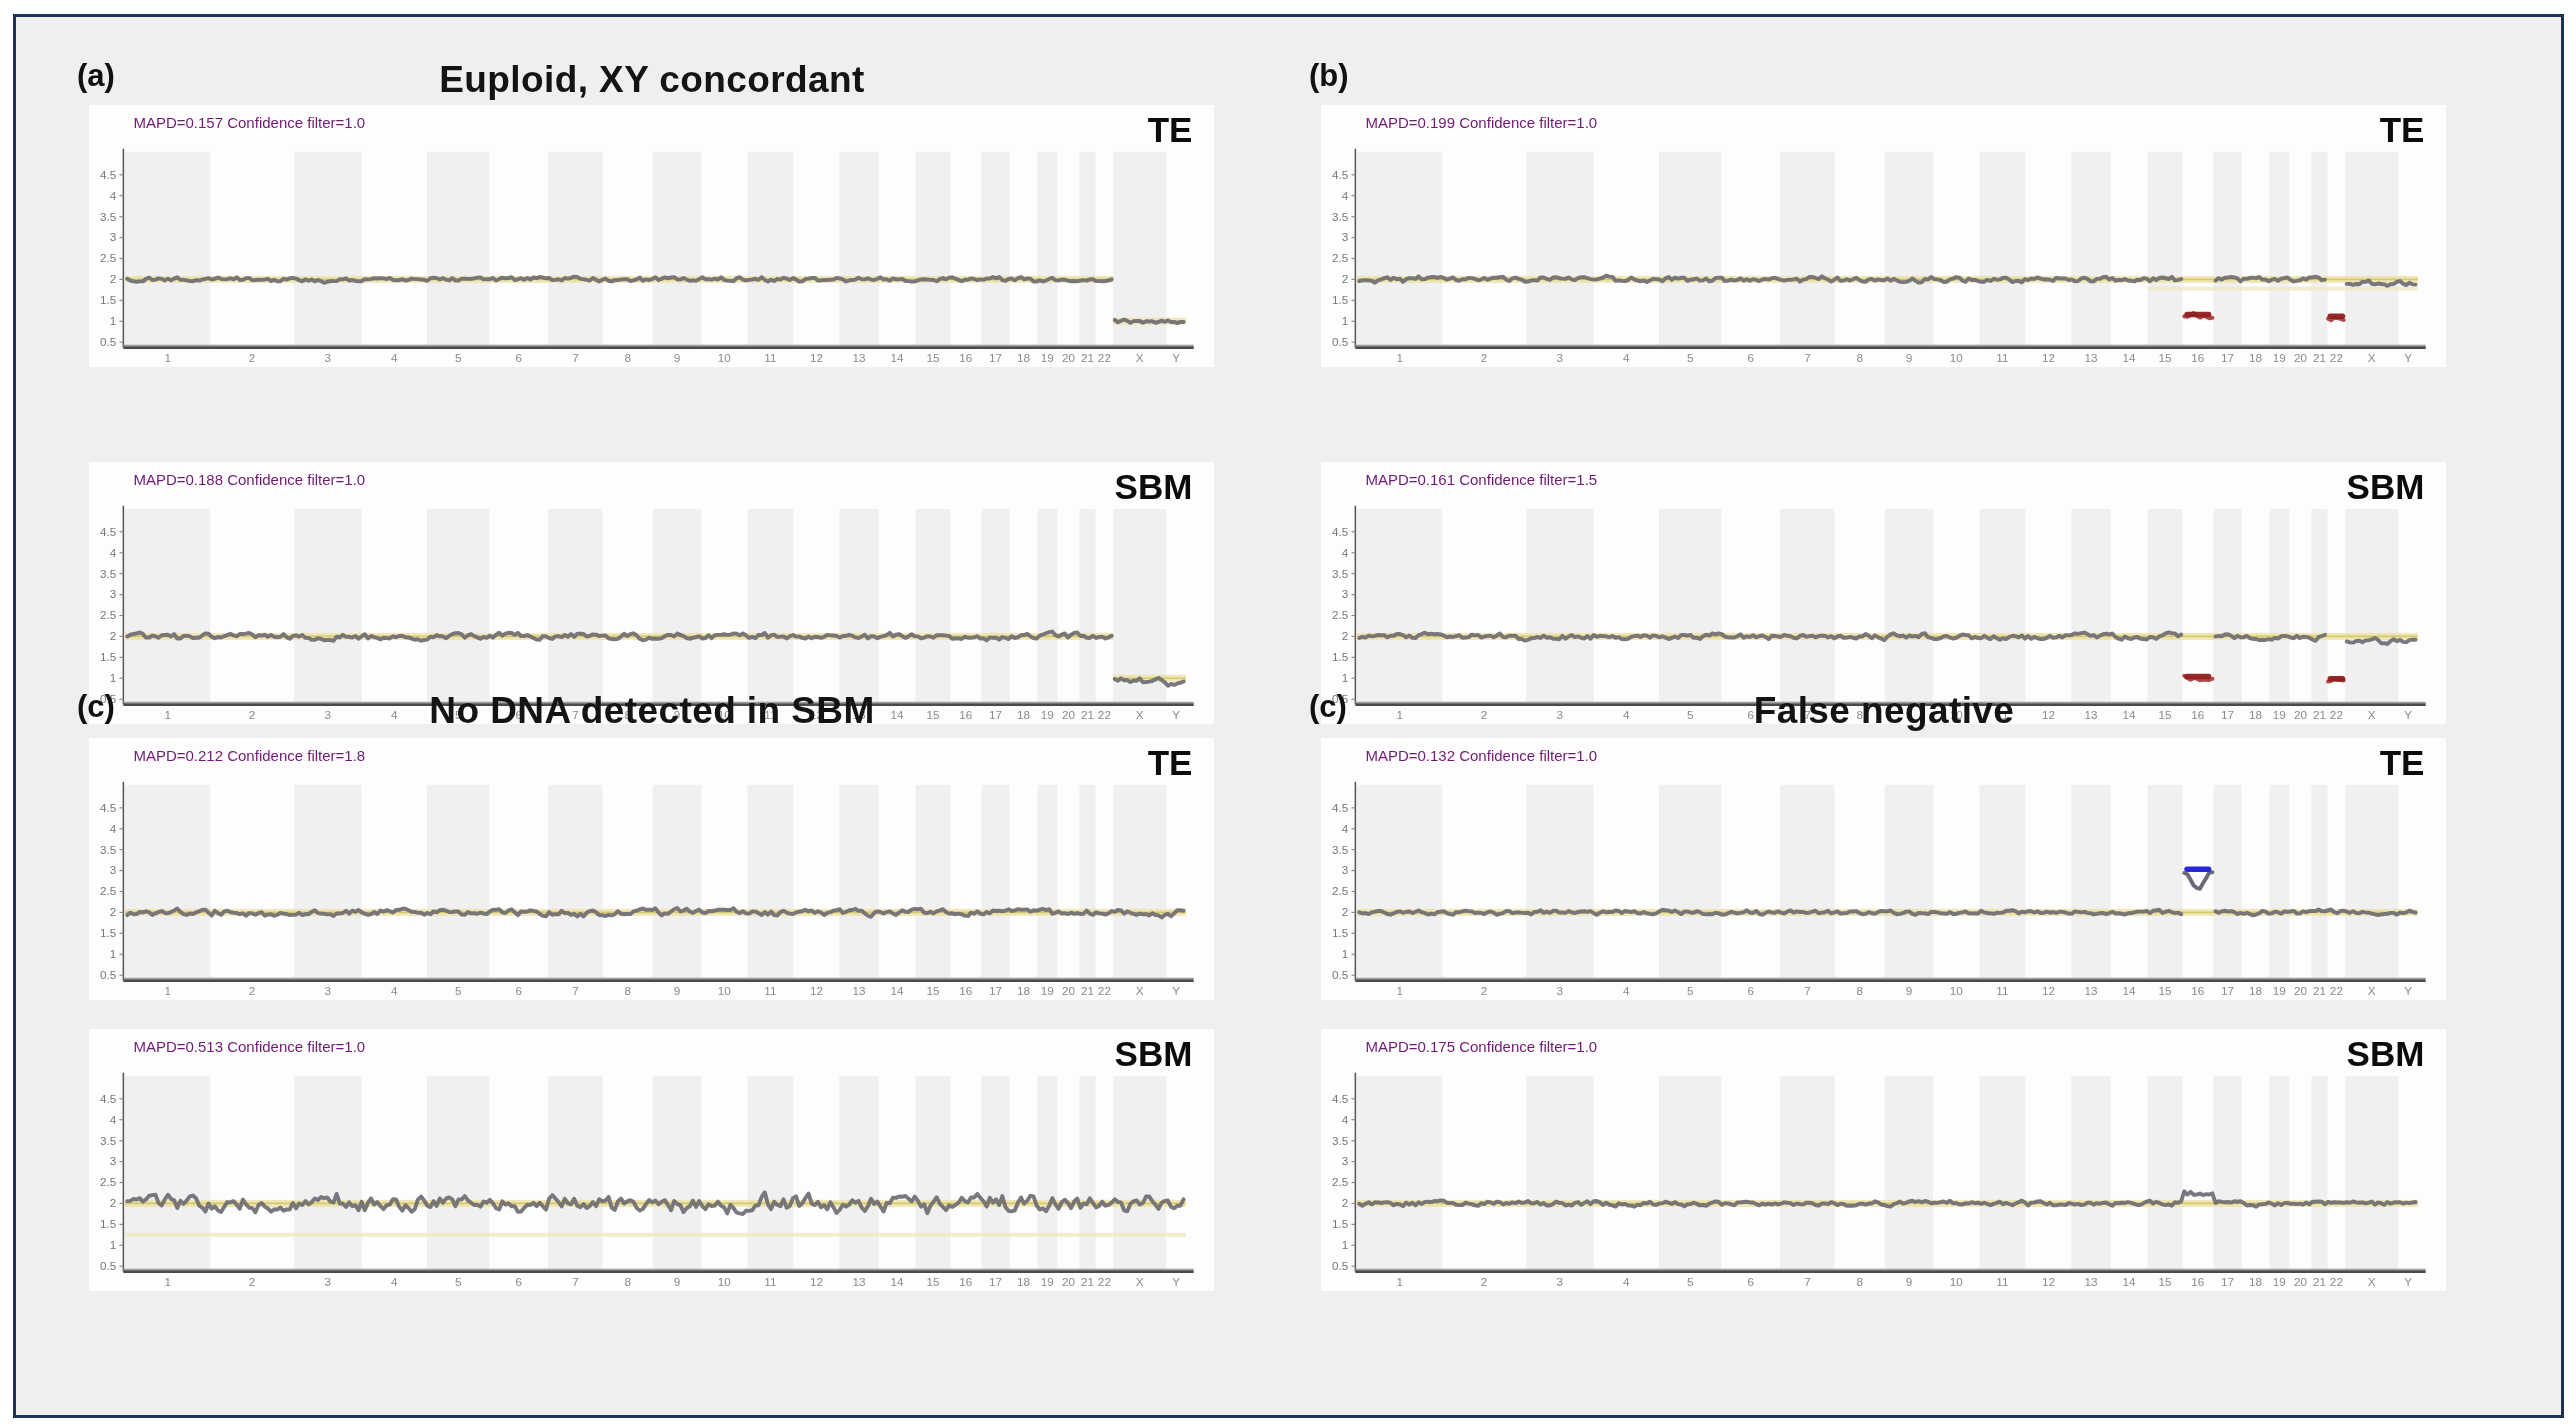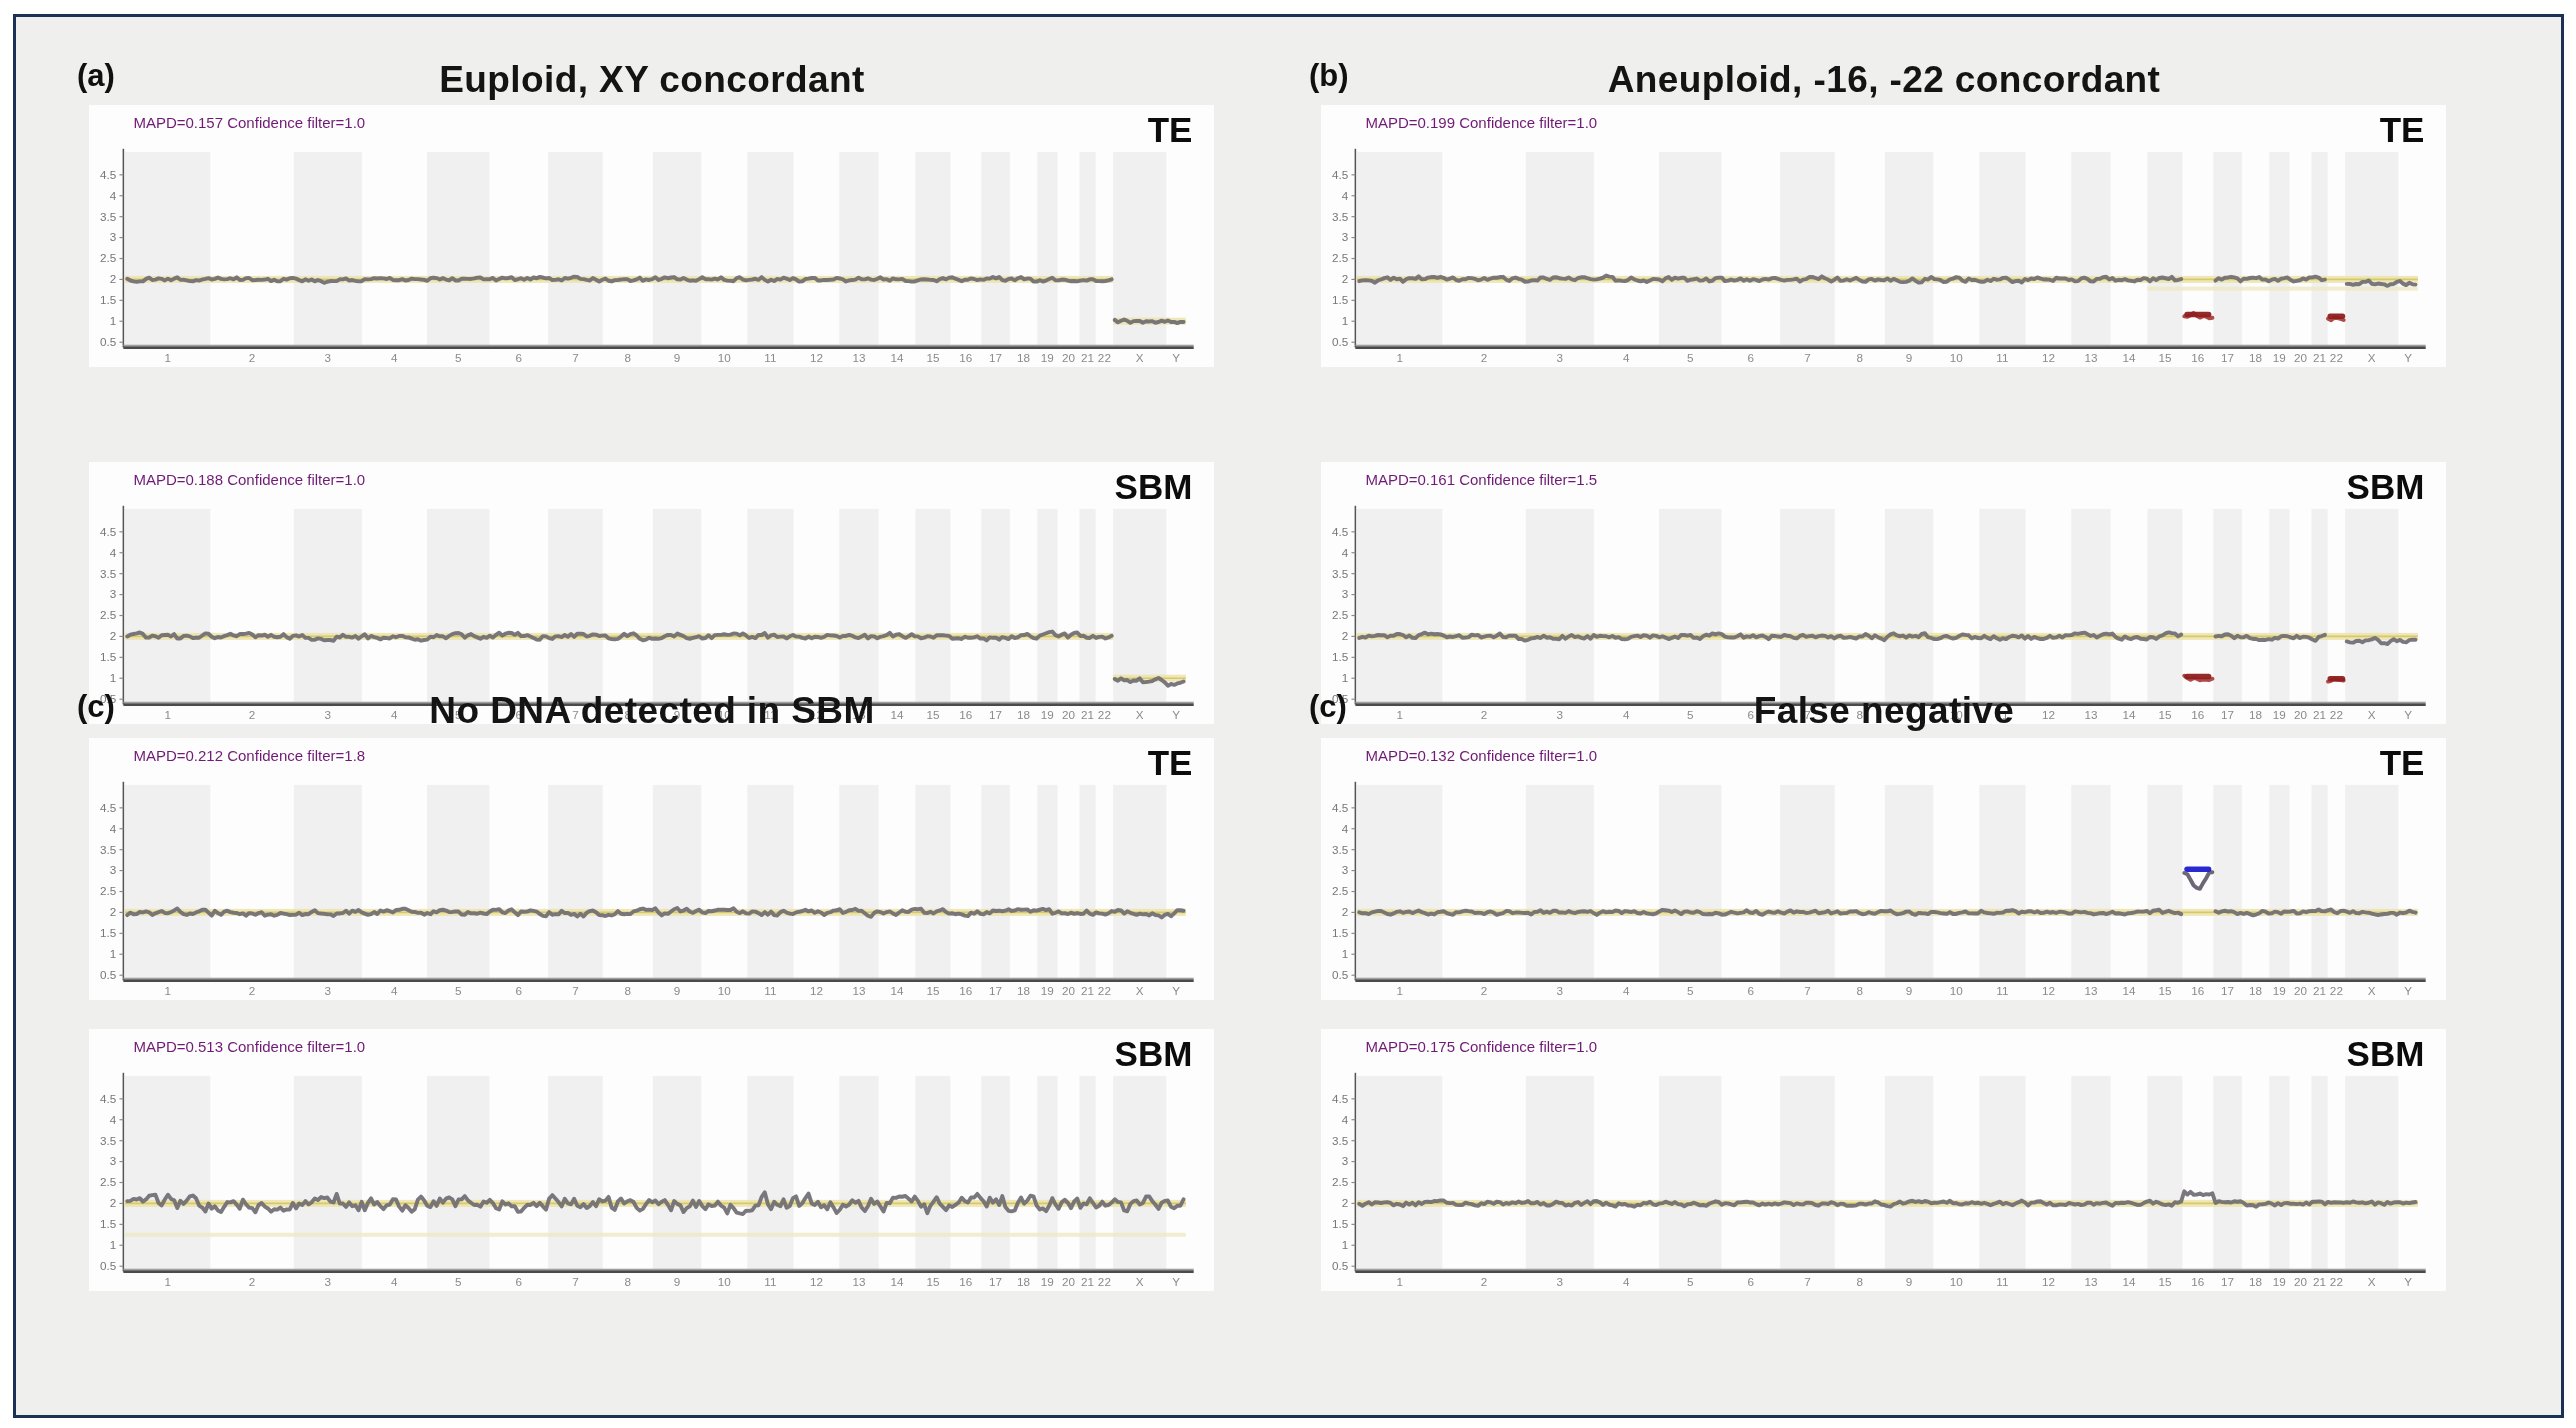--- a/index.html
+++ b/index.html
@@ -158,21 +158,20 @@
           <text x="1391.5" y="329" text-anchor="middle" font-size="15" fill="#8a8a8a" font-family="Liberation Sans, sans-serif">Y</text>
           <path d="M49.0 223.1L53.0 220.8L57.0 219.9L61.0 219.1L65.0 218.0L69.0 219.8L73.0 224.6L77.0 224.4L81.0 221.9L85.0 222.8L89.0 224.7L93.0 221.6L97.0 221.2L101.0 220.8L105.0 223.2L109.0 220.1L113.0 225.7L117.0 225.7L121.0 222.4L125.0 222.0L129.0 222.9L133.0 225.2L137.0 224.7L141.0 224.7L145.0 221.8L149.0 219.1L153.0 219.6L157.0 223.4L161.0 225.3L165.0 223.8L169.0 224.4L173.0 222.7L177.0 221.4L181.0 219.6L185.0 221.8L189.0 222.8L193.0 219.9L197.0 220.0L201.0 219.5L205.0 218.5L209.0 220.6L213.0 224.2L217.0 221.5L221.0 221.9L225.0 220.9L229.0 223.4L233.0 221.0L237.0 223.5L241.0 224.1L245.0 223.4L249.0 220.1L253.0 224.0L257.0 226.0L261.0 222.3L265.0 221.6L269.0 223.2L273.0 221.3L277.0 224.9L281.0 224.9L285.0 227.4L289.0 227.4L293.0 225.5L297.0 226.2L301.0 227.9L305.0 227.6L309.0 227.6L313.0 228.7L317.0 223.3L321.0 224.4L325.0 220.9L329.0 223.6L333.0 223.5L337.0 224.5L341.0 222.5L345.0 226.0L349.0 222.9L353.0 220.2L357.0 225.5L361.0 222.4L365.0 223.9L369.0 225.0L373.0 226.8L377.0 224.8L381.0 225.2L385.0 225.7L389.0 222.8L393.0 224.1L397.0 222.4L401.0 222.3L405.0 224.1L409.0 224.3L413.0 225.9L417.0 227.3L421.0 226.7L425.0 228.5L429.0 227.6L433.0 227.1L437.0 223.5L441.0 224.1L445.0 221.3L449.0 222.9L453.0 222.9L457.0 225.4L461.0 222.3L465.0 220.1L469.0 218.9L473.0 218.6L477.0 220.2L481.0 224.8L485.0 221.6L489.0 220.0L493.0 222.6L497.0 224.2L501.0 226.0L505.0 223.5L509.0 224.8L513.0 222.1L517.0 224.4L521.0 221.0L525.0 218.3L529.0 222.1L533.0 219.6L537.0 218.4L541.0 218.6L545.0 221.0L549.0 218.5L553.0 222.7L557.0 222.5L561.0 221.4L565.0 223.1L569.0 225.0L573.0 227.0L577.0 227.4L581.0 222.6L585.0 222.9L589.0 225.2L593.0 226.3L597.0 222.9L601.0 222.6L605.0 223.8L609.0 221.2L613.0 223.4L617.0 219.9L621.0 223.6L625.0 219.6L629.0 219.6L633.0 220.0L637.0 223.2L641.0 222.3L645.0 220.4L649.0 220.7L653.0 222.4L657.0 222.0L661.0 221.9L665.0 225.5L669.0 226.5L673.0 226.7L677.0 226.1L681.0 223.2L685.0 219.7L689.0 222.7L693.0 220.1L697.0 219.0L701.0 221.8L705.0 226.1L709.0 228.0L713.0 227.1L717.0 224.8L721.0 226.1L725.0 225.7L729.0 226.1L733.0 225.3L737.0 222.8L741.0 221.1L745.0 221.1L749.0 223.0L753.0 219.4L757.0 221.1L761.0 222.7L765.0 225.2L769.0 226.0L773.0 224.9L777.0 223.8L781.0 222.8L785.0 225.8L789.0 225.0L793.0 221.6L797.0 225.2L801.0 221.4L805.0 221.1L809.0 221.0L813.0 220.2L817.0 221.0L821.0 220.7L825.0 219.3L829.0 219.4L833.0 221.7L837.0 219.2L841.0 221.8L845.0 225.0L849.0 223.7L853.0 225.1L857.0 221.1L861.0 221.2L865.0 218.6L869.0 224.6L873.0 221.8L877.0 220.8L881.0 223.8L885.0 223.3L889.0 223.1L893.0 225.6L897.0 222.9L901.0 221.1L905.0 223.3L909.0 223.3L913.0 224.9L917.0 225.7L921.0 223.2L925.0 225.3L929.0 223.5L933.0 223.7L937.0 224.9L941.0 223.7L945.0 221.0L949.0 221.7L953.0 221.9L957.0 222.5L961.0 224.3L965.0 222.4L969.0 222.4L973.0 221.0L977.0 222.3L981.0 224.3L985.0 225.1L989.0 223.2L993.0 220.9L997.0 225.5L1001.0 222.6L1005.0 223.0L1009.0 225.4L1013.0 223.5L1017.0 222.7L1021.0 221.2L1025.0 218.4L1029.0 223.1L1033.0 220.8L1037.0 220.0L1041.0 222.7L1045.0 224.9L1049.0 222.9L1053.0 220.1L1057.0 223.0L1061.0 223.0L1065.0 225.5L1069.0 224.6L1073.0 222.7L1077.0 223.1L1081.0 224.8L1085.0 221.5L1089.0 221.4L1093.0 221.6L1097.0 222.0L1101.0 222.5L1105.0 226.0L1109.0 225.6L1113.0 225.4L1117.0 226.3L1121.0 223.4L1125.0 224.7L1129.0 224.8L1133.0 224.3L1137.0 222.8L1141.0 225.8L1145.0 225.5L1149.0 228.2L1153.0 224.2L1157.0 224.8L1161.0 224.7L1165.0 227.2L1169.0 223.9L1173.0 224.9L1177.0 226.5L1181.0 222.8L1185.0 225.1L1189.0 224.1L1193.0 221.5L1197.0 221.3L1201.0 219.8L1205.0 222.9L1209.0 225.2L1213.0 225.9L1217.0 222.1L1221.0 220.6L1225.0 219.0L1229.0 217.6L1233.0 216.8L1237.0 221.4L1241.0 223.1L1245.0 220.8L1249.0 219.2L1253.0 224.4L1257.0 220.8L1261.0 218.6L1265.0 217.9L1269.0 222.5L1273.0 222.2L1277.0 224.7L1281.0 225.0L1285.0 222.3L1289.0 225.0L1293.0 223.6L1297.0 223.3L1301.0 225.7L1305.0 224.3L1309.0 222.3M1313.0 277.5L1317.0 279.6L1321.0 276.5L1325.0 279.2L1329.0 278.8L1333.0 281.4L1337.0 279.4L1341.0 279.6L1345.0 276.7L1349.0 281.6L1353.0 281.3L1357.0 280.8L1361.0 280.0L1365.0 277.9L1369.0 276.2L1373.0 278.7L1377.0 281.8L1381.0 286.0L1385.0 283.8L1389.0 285.0L1393.0 283.1L1397.0 282.3L1401.0 280.6" fill="none" stroke="#6f6d73" stroke-width="5" stroke-linejoin="round" stroke-linecap="round" opacity="0.92"></path>
         </svg>
       <div class="mapd">MAPD=0.188 Confidence filter=1.0</div>
       <div class="corner">SBM</div>
     </div>
   </section>
 
   <section class="panel" style="left:1298px;top:56px;width:1172px;height:672px;">
     <span class="panel-label">(b)</span>
-    <h2 class="panel-title">Aneuploid, -16, -22  concordant</h2>
     <div class="card" style="left:23.4px;top:49px;">
       <svg class="plot" id="plot-2" viewBox="0 0 1440 335" preserveAspectRatio="none">
           <rect x="46.0" y="60" width="109.4" height="248" fill="#f0f0f1"></rect>
           <rect x="262.2" y="60" width="87.0" height="248" fill="#f0f0f1"></rect>
           <rect x="432.6" y="60" width="80.0" height="248" fill="#f0f0f1"></rect>
           <rect x="587.7" y="60" width="69.9" height="248" fill="#f0f0f1"></rect>
           <rect x="721.7" y="60" width="61.9" height="248" fill="#f0f0f1"></rect>
           <rect x="842.5" y="60" width="59.3" height="248" fill="#f0f0f1"></rect>
           <rect x="960.3" y="60" width="50.5" height="248" fill="#f0f0f1"></rect>
           <rect x="1057.8" y="60" width="44.8" height="248" fill="#f0f0f1"></rect>

